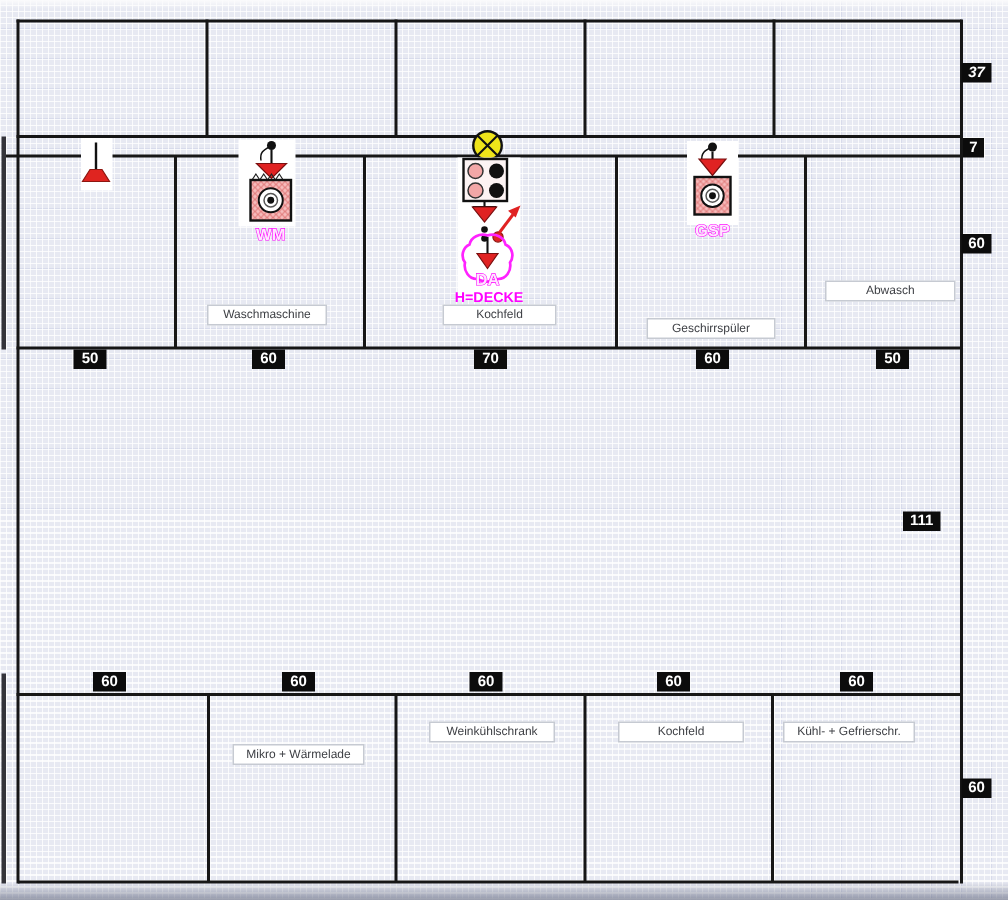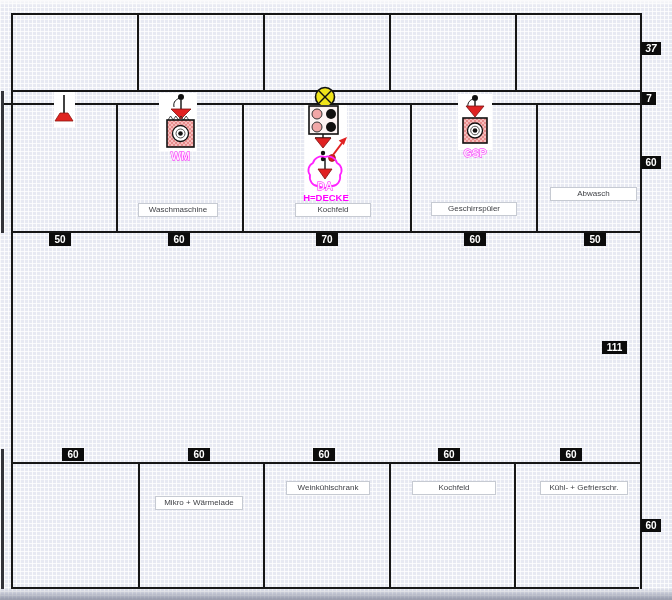--- a/index.html
+++ b/index.html
@@ -130,27 +130,27 @@
     <polygon points="11,17 29,17 20,28" fill="#e02222" stroke="#7a1010" stroke-width="0.8"></polygon>
     <rect x="8" y="29" width="24" height="25" fill="url(#hgsp)" stroke="#111" stroke-width="1.6"></rect>
     <circle cx="20" cy="41.5" r="7.5" fill="#fff" stroke="#111" stroke-width="1.3"></circle>
     <circle cx="20" cy="41.5" r="4.3" fill="#fff" stroke="#555" stroke-width="1"></circle>
     <circle cx="20" cy="41.5" r="2.3" fill="#111"></circle>
     <text x="20" y="68" text-anchor="middle" font-size="11" fill="#ffe6ff" stroke="#ff00ff" stroke-width="0.8" paint-order="stroke">GSP</text>
   </svg>
 
   <div class="lbl" style="left:138px;top:203px;width:78px;">Waschmaschine</div>
   <div class="lbl" style="left:295px;top:203px;width:74px;">Kochfeld</div>
-  <div class="lbl" style="left:431px;top:202px;width:84px;">Geschirrspüler</div>
+  <div class="lbl" style="left:431px;top:212px;width:84px;">Geschirrspüler</div>
   <div class="lbl" style="left:550px;top:187px;width:85px;">Abwasch</div>
 
   <div class="lbl" style="left:155px;top:496px;width:86px;">Mikro + Wärmelade</div>
   <div class="lbl" style="left:286px;top:481px;width:82px;">Weinkühlschrank</div>
   <div class="lbl" style="left:412px;top:481px;width:82px;">Kochfeld</div>
-  <div class="lbl" style="left:540px;top:481px;width:86px;">Kühl- + Gefrierschr.</div>
+  <div class="lbl" style="left:522px;top:481px;width:86px;">Kühl- + Gefrierschr.</div>
 
   <div class="dim" style="left:49px;top:233px;width:18px;">50</div>
   <div class="dim" style="left:168px;top:233px;width:18px;">60</div>
   <div class="dim" style="left:316px;top:233px;width:18px;">70</div>
   <div class="dim" style="left:464px;top:233px;width:18px;">60</div>
   <div class="dim" style="left:584px;top:233px;width:18px;">50</div>
 
   <div class="dim" style="left:62px;top:448px;width:18px;">60</div>
   <div class="dim" style="left:188px;top:448px;width:18px;">60</div>
   <div class="dim" style="left:313px;top:448px;width:18px;">60</div>

